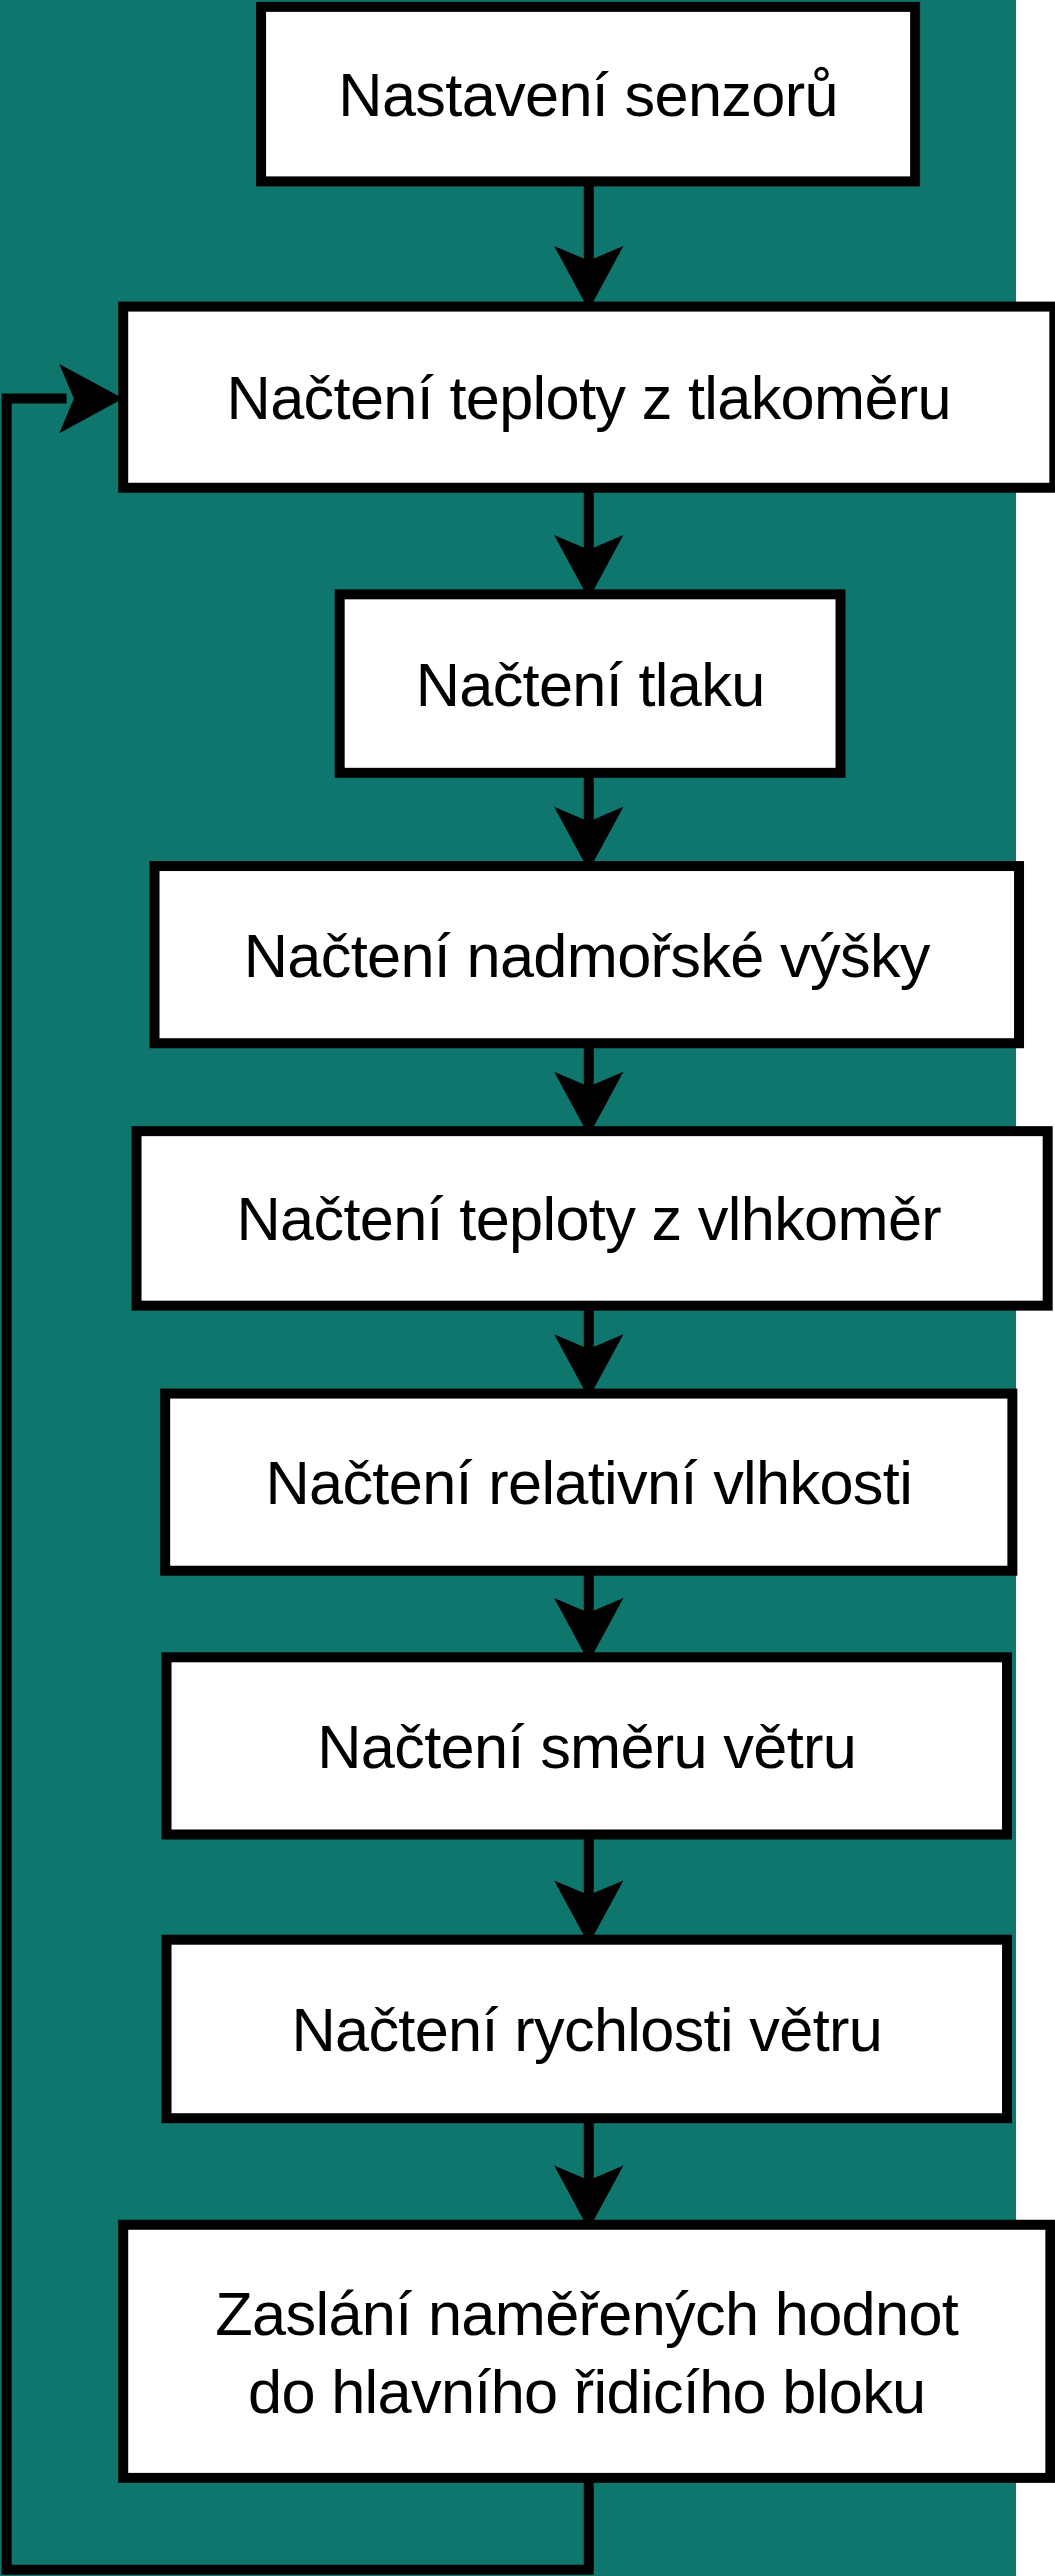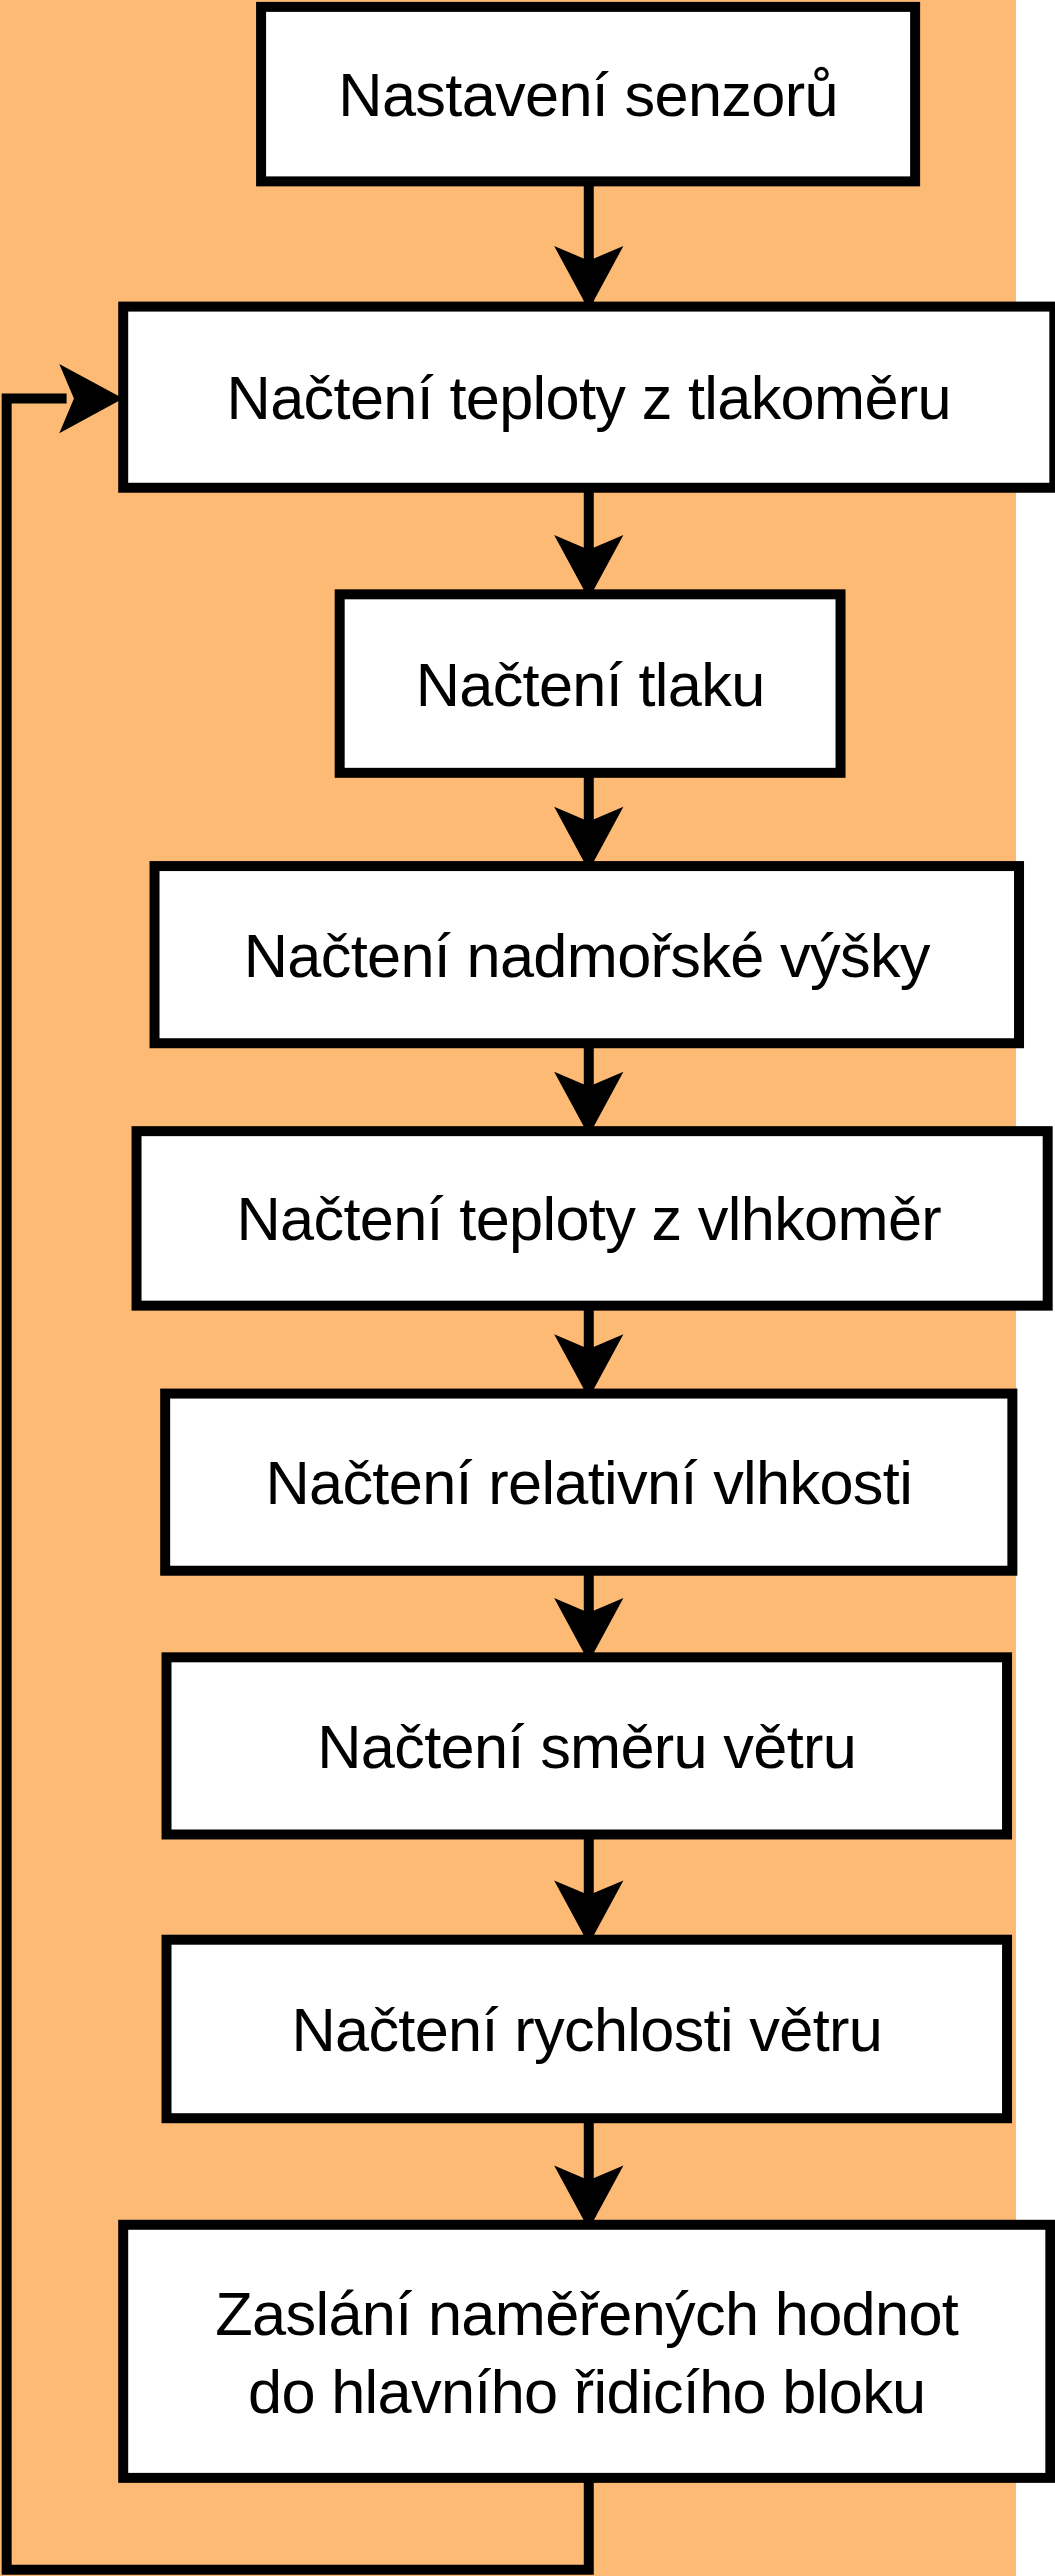--- a/index.html
+++ b/index.html
@@ -4,21 +4,21 @@
 <style>
   html, body {
     margin: 0;
     padding: 0;
     background: #ffffff;
   }
   .canvas {
     width: 1016px;
     height: 2576px;
     position: relative;
-    background: #fdba74;
+    background: #0f766e;
   }
   svg {
     display: block;
   }
   .node-rect {
     fill: #ffffff;
     stroke: #000000;
     stroke-width: 15;
   }
   .node-label {

